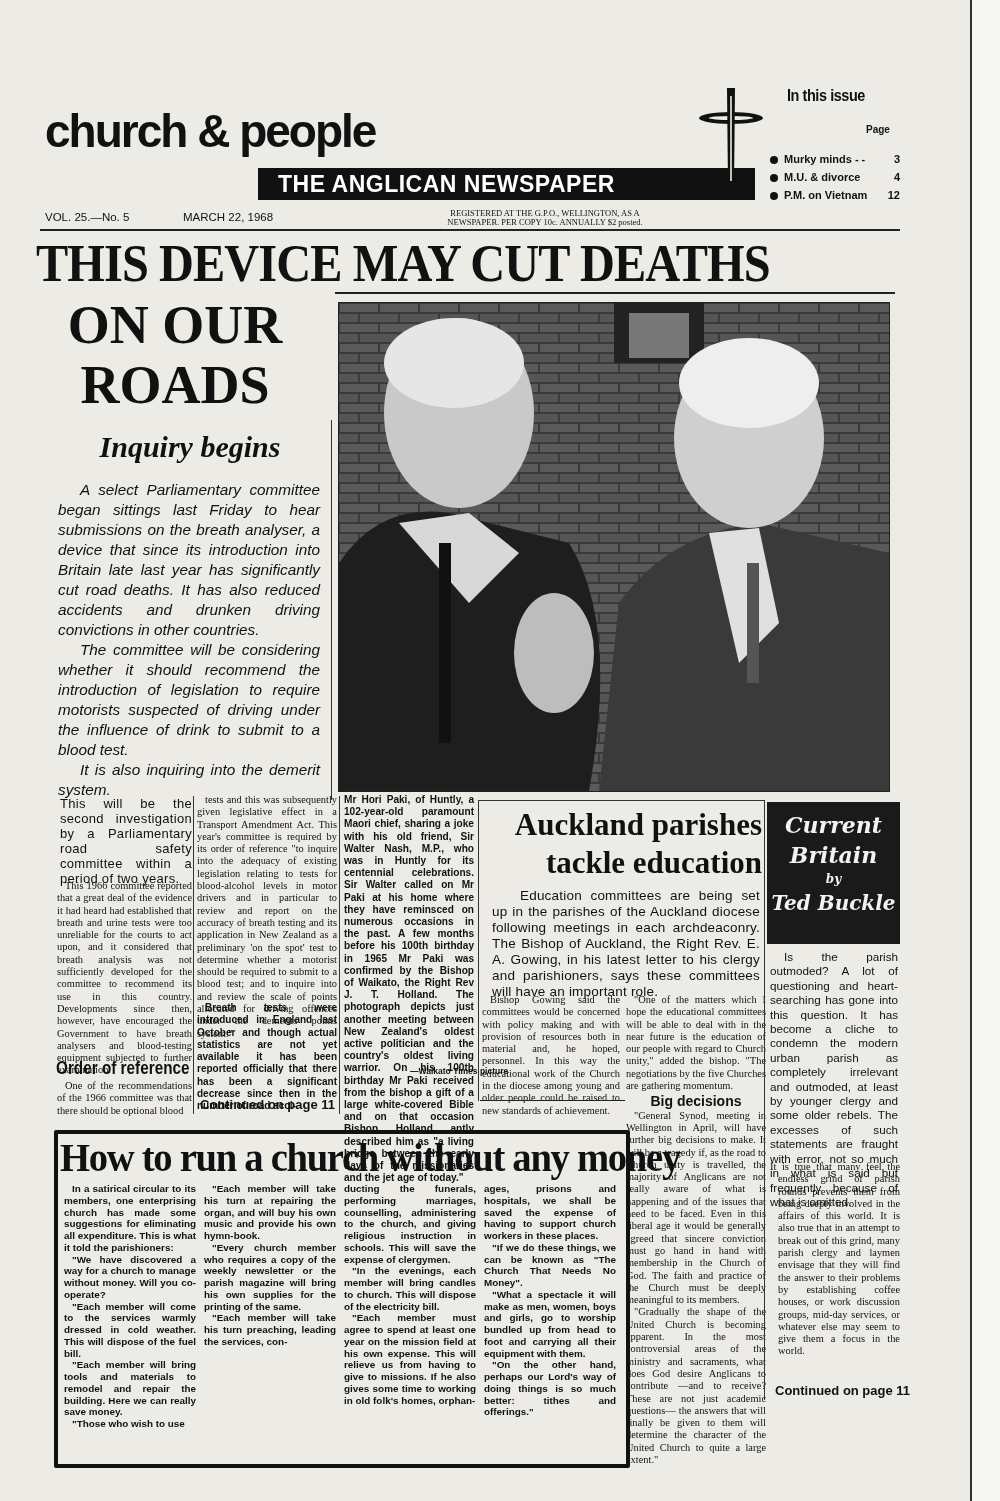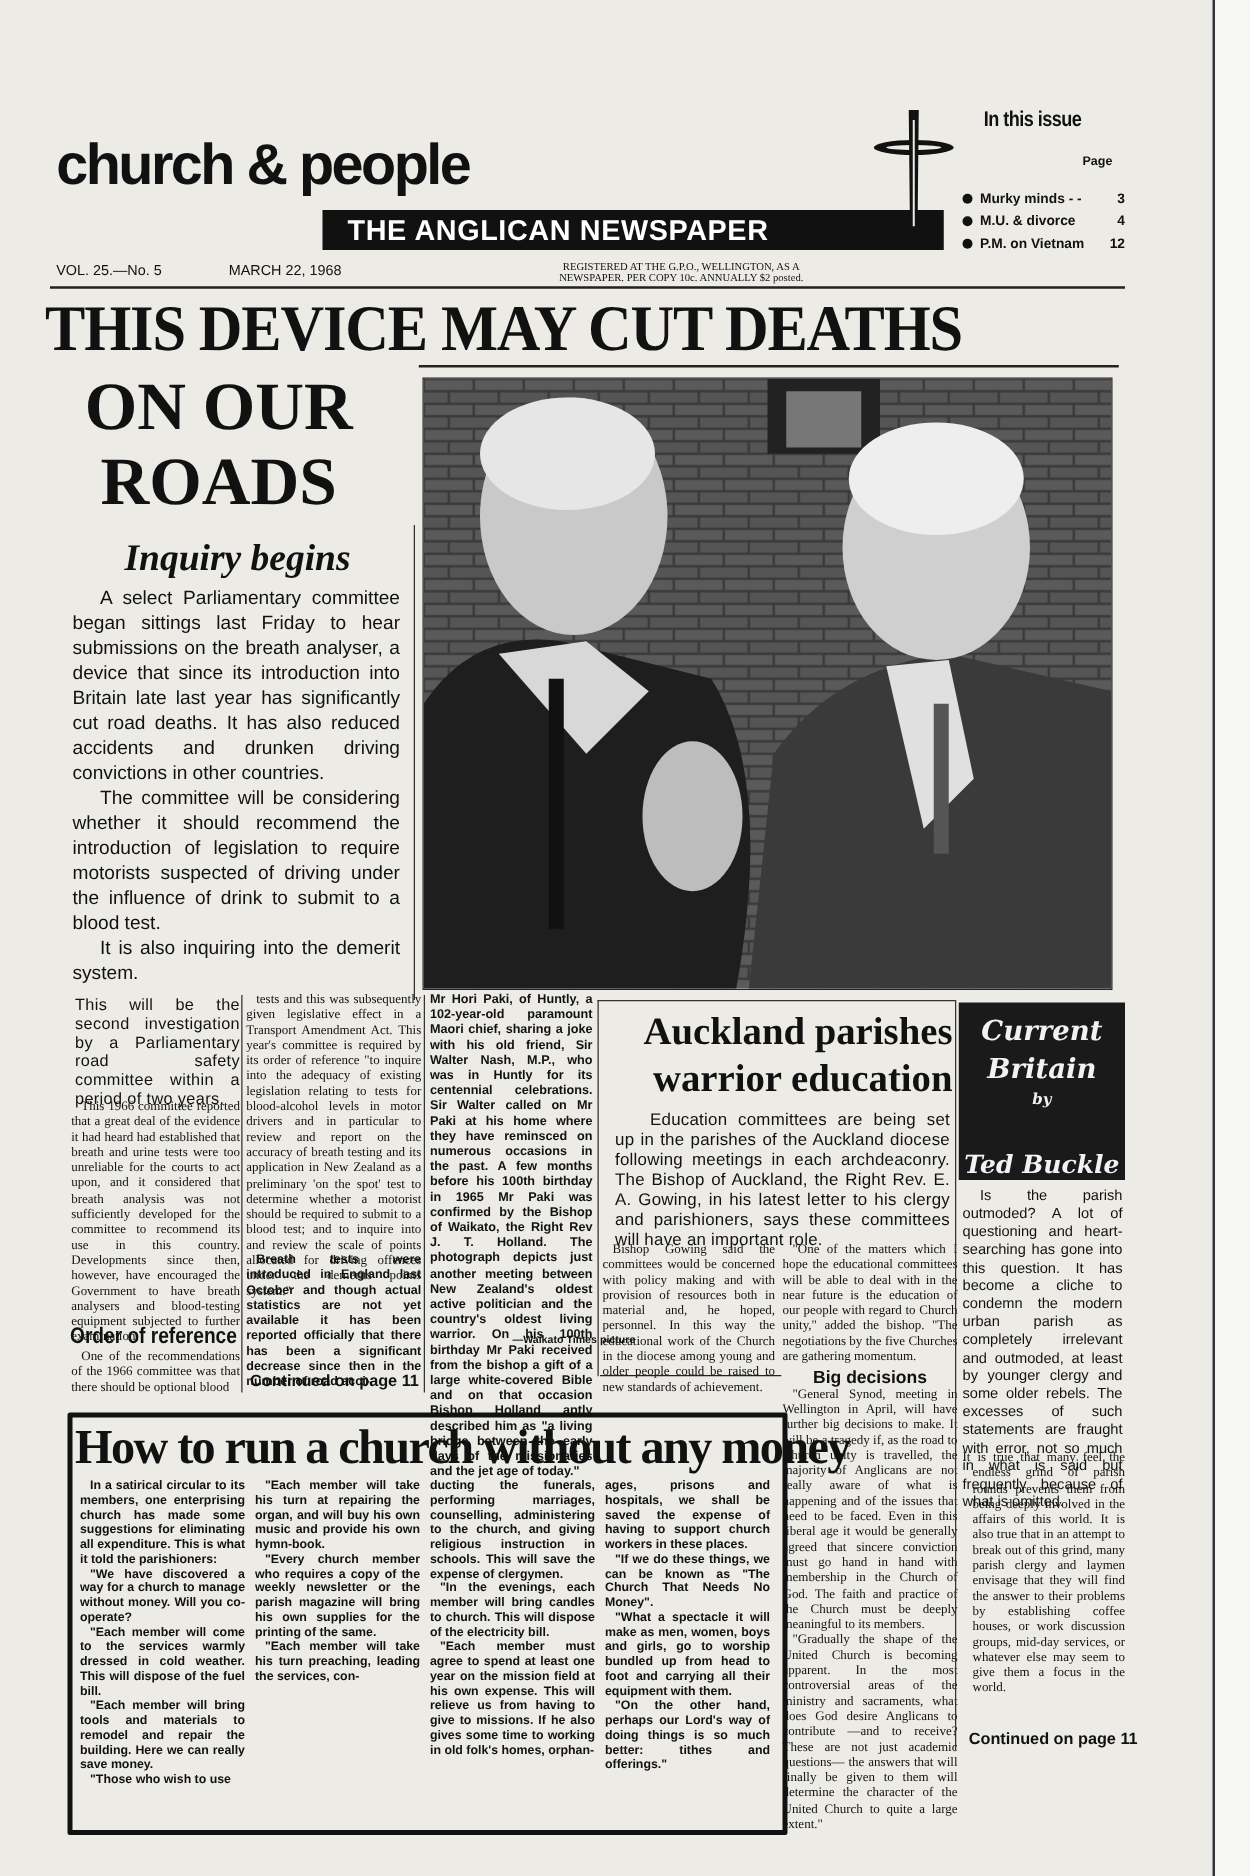--- a/index.html
+++ b/index.html
@@ -16,21 +16,21 @@
   .idx-title { left:787px; top:86px; font-family:"Liberation Sans", sans-serif; font-weight:bold; font-size:17px; letter-spacing:-0.5px; transform:scaleX(0.85); transform-origin:left; }
   .idx-page { left:866px; top:124px; font-family:"Liberation Sans", sans-serif; font-weight:bold; font-size:10px; }
   .idx-list { left:770px; top:150px; font-family:"Liberation Sans", sans-serif; font-weight:bold; font-size:11px; line-height:18px; list-style:none; margin:0; padding:0; width:130px; }
   .idx-list li { display:flex; justify-content:space-between; }
   .idx-list li span.dot { display:inline-block; width:8px; height:8px; border-radius:50%; background:#111; margin-right:6px; vertical-align:middle; }
   .rule { background:#222; height:2px; }
   
   .hl1 { left:36px; top:236px; width:860px; font-weight:bold; font-size:52px; line-height:56px; letter-spacing:-1px; transform:scaleX(0.93); transform-origin:left; white-space:nowrap; }
   .hl2 { left:40px; top:295px; width:270px; text-align:center; font-weight:bold; font-size:54px; line-height:60px; }
   .inq { left:40px; top:430px; width:300px; text-align:center; font-weight:bold; font-style:italic; font-size:30px; }
-  .lead { left:58px; top:469px; width:262px; font-family:"Liberation Sans", sans-serif; font-size:15.3px; line-height:20px; text-align:justify; }
+  .lead { left:58px; top:480px; width:262px; font-family:"Liberation Sans", sans-serif; font-size:15.3px; line-height:20px; text-align:justify;font-style:italic; }
   .lead p { margin:0; text-indent:22px; }
   
   .photo { left:338px; top:302px; width:550px; height:488px; border:1px solid #222; overflow:hidden; }
   .photo svg { width:100%; height:100%; }
   
   .col { font-size:10.4px; line-height:12.3px; text-align:justify; }
   .col p { margin:0; text-indent:8px; }
   .deck { left:60px; top:796px; width:132px; font-family:"Liberation Sans", sans-serif; font-size:13px; line-height:15px; text-align:justify; letter-spacing:0.3px; }
   .c1 { left:57px; top:880px; width:135px; }
   .sub1 { left:56px; top:1058px; width:138px; font-family:"Liberation Sans", sans-serif; font-weight:bold; font-size:18px; transform:scaleX(0.85); transform-origin:left; white-space:nowrap; }
@@ -46,21 +46,21 @@
   .auck-h { left:482px; top:806px; width:280px; text-align:right; font-weight:bold; font-size:31px; line-height:38px; }
   .auck-lead { left:492px; top:888px; width:268px; font-family:Liberation Sans, sans-serif; font-size:13.5px; line-height:16px; text-align:justify; letter-spacing:0.2px; }
   .auck-lead p { margin:0; text-indent:28px; }
   .a1 { left:482px; top:994px; width:138px; }
   .a2 { left:626px; top:994px; width:140px; }
   .bigdec { font-family:"Liberation Sans", sans-serif; font-weight:bold; font-size:14px; text-align:center; margin:3px 0 2px; text-indent:0 !important; }
   
   .cc-box { left:767px; top:802px; width:133px; height:142px; background:#1a1a1a; color:#f2f2f2; font-family:"DejaVu Serif", serif; font-style:italic; font-weight:bold; text-align:center; }
   .cc-box div { font-size:22px; line-height:30px; }
   .cc-box .by { font-size:12px; line-height:18px; }
-  .cc-box .au { font-size:20px; line-height:30px;margin-top:28px; }
+  .cc-box .au { font-size:20px; line-height:30px; }
   .cc1 { left:770px; top:950px; width:128px; font-family:"Liberation Sans", sans-serif; font-size:11.7px; line-height:14.4px; text-align:justify; }
   .cc1 p { margin:0; text-indent:14px; }
   .cc2 { left:770px; top:1161px; width:130px; font-size:10.4px; line-height:12.3px; }
   .cc2 p { margin:0; padding-left:8px; text-indent:-8px; text-align:justify; }
   .cont2 { left:775px; top:1383px; font-family:"Liberation Sans", sans-serif; font-weight:bold; font-size:13px; }
   
   .money-box { left:54px; top:1130px; width:568px; height:330px; border:4px solid #111; border-radius:2px; }
   .money-h { left:60px; top:1134px; width:562px; font-weight:bold; font-size:39px; line-height:48px; white-space:nowrap; letter-spacing:-1.3px; transform:scaleX(0.99); transform-origin:left; }
   .m { top:1183px; width:132px; font-family:"Liberation Sans", sans-serif; font-weight:bold; font-size:9.9px; line-height:11.75px; text-align:justify; }
   .m p { margin:0; text-indent:8px; }
@@ -162,21 +162,21 @@
   </div>
 <div class="abs cont1">Continued on page 11</div>
 <div class="abs vrule" style="left:339px; top:796px; height:318px;"></div>
 
 <div class="abs cap">Mr Hori Paki, of Huntly, a 102-year-old paramount Maori chief, sharing a joke with his old friend, Sir Walter Nash, M.P., who was in Huntly for its centennial celebrations. Sir Walter called on Mr Paki at his home where they have reminsced on numerous occasions in the past. A few months before his 100th birthday in 1965 Mr Paki was confirmed by the Bishop of Waikato, the Right Rev J. T. Holland. The photograph depicts just another meeting between New Zealand's oldest active politician and the country's oldest living warrior. On his 100th birthday Mr Paki received from the bishop a gift of a large white-covered Bible and on that occasion Bishop Holland aptly described him as "a living bridge between the early days of the missionaries and the jet age of today."</div>
 <div class="abs credit">—Waikato Times picture</div>
 
 <div class="abs auck-box"></div>
 <div class="abs auck-h">
   <div>Auckland parishes</div>
-  <div>warrior education</div>
+  <div>tackle education</div>
 </div>
 <div class="abs auck-lead">
     <p>Education committees are being set up in the parishes of the Auckland diocese following meetings in each archdeaconry. The Bishop of Auckland, the Right Rev. E. A. Gowing, in his latest letter to his clergy and parishioners, says these committees will have an important role.</p>
   </div>
 <div class="abs col a1">
     <p>Bishop Gowing said the committees would be concerned with policy making and with provision of resources both in material and, he hoped, personnel. In this way the educational work of the Church in the diocese among young and older people could be raised to new standards of achievement.</p>
   </div>
 <div class="abs rule" style="left:480px; top:1100px; width:145px; height:1px;"></div>
 <div class="abs col a2">
   <p>"One of the matters which I hope the educational committees will be able to deal with in the near future is the education of our people with regard to Church unity," added the bishop. "The negotiations by the five Churches are gathering momentum.</p>

